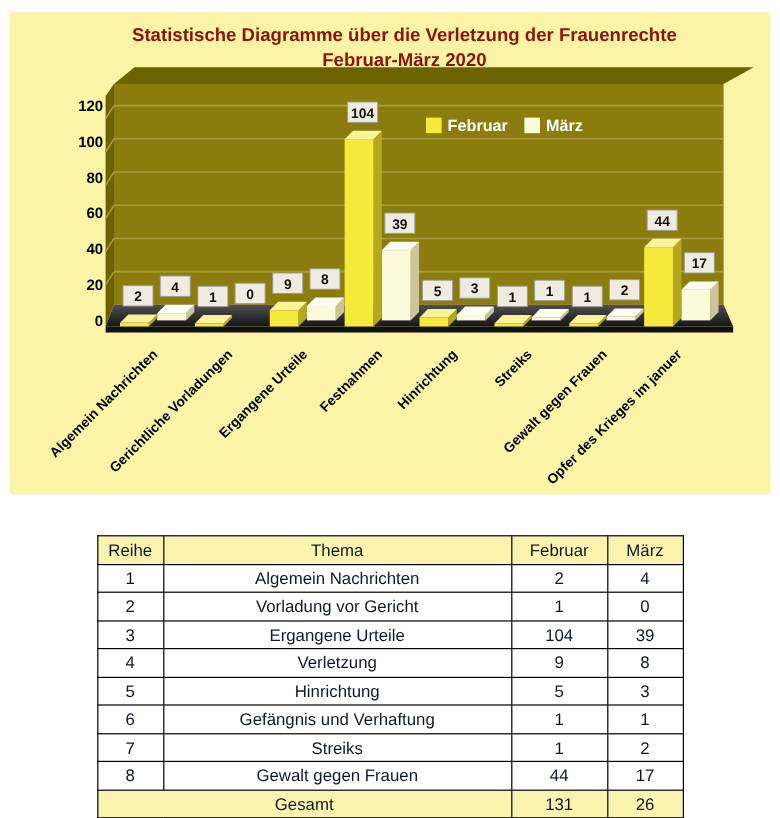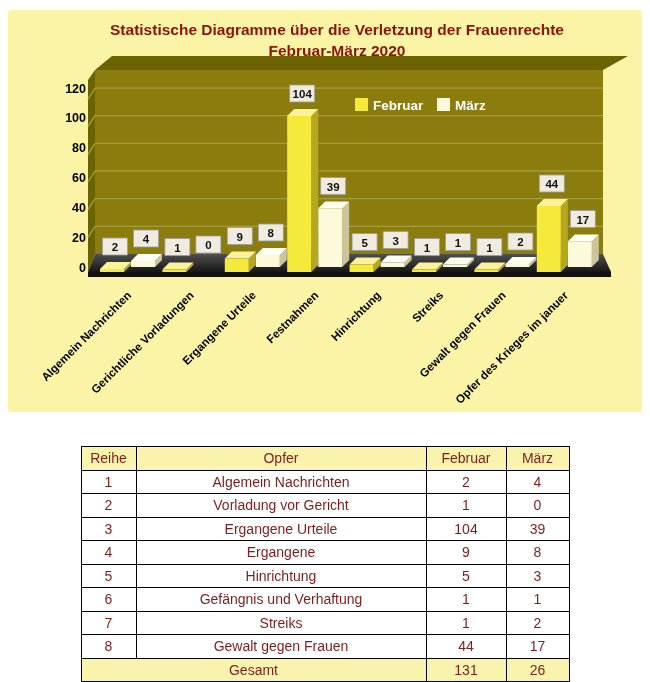--- a/index.html
+++ b/index.html
@@ -22,21 +22,21 @@
     font-size:15.5px;line-height:21px;z-index:2;
   }
   .chart-title div{white-space:nowrap;}
   #chart-svg{position:absolute;left:0;top:0;z-index:1;}
   #chart-svg text{font-family:"Liberation Sans", sans-serif;font-weight:bold;}
   .data-table{
     margin:34px auto 0 auto;
     border-collapse:collapse;
     width:488px;
     font-size:14px;
-    color:#7f1d1d;
+    color:#0f172a;
     text-align:center;
     table-layout:fixed;
   }
   .data-table th,.data-table td{
     border:1.6px solid #000;
     padding:1px 4px;
     height:20.5px;
     font-weight:normal;
     overflow:hidden;white-space:nowrap;
   }
@@ -178,21 +178,21 @@
 <table class="data-table">
   <colgroup>
     <col style="width:55px">
       <col style="width:290px">
       <col style="width:80px">
       <col style="width:63px">
   </colgroup>
   <thead>
     <tr>
       <th>Reihe</th>
-      <th>Opfer</th>
+      <th>Thema</th>
       <th>Februar</th>
       <th>März</th>
     </tr>
   </thead>
   <tbody id="table-body">
       <tr>
         <td>1</td>
         <td>Algemein Nachrichten</td>
         <td>2</td>
         <td>4</td>
@@ -204,21 +204,21 @@
         <td>0</td>
       </tr>
       <tr>
         <td>3</td>
         <td>Ergangene Urteile</td>
         <td>104</td>
         <td>39</td>
       </tr>
       <tr>
         <td>4</td>
-        <td>Ergangene</td>
+        <td>Verletzung</td>
         <td>9</td>
         <td>8</td>
       </tr>
       <tr>
         <td>5</td>
         <td>Hinrichtung</td>
         <td>5</td>
         <td>3</td>
       </tr>
       <tr>

